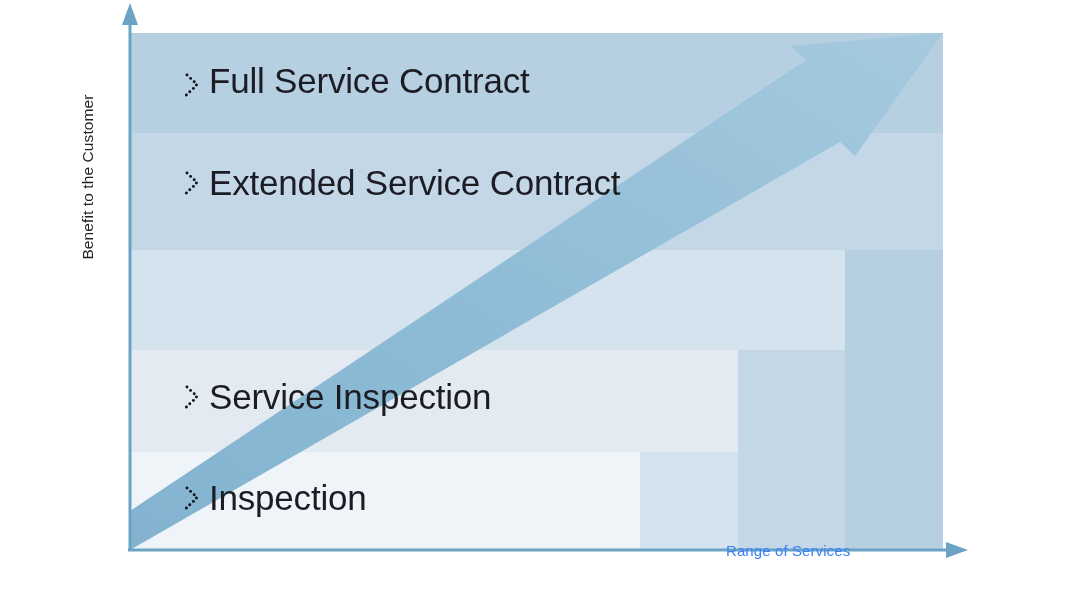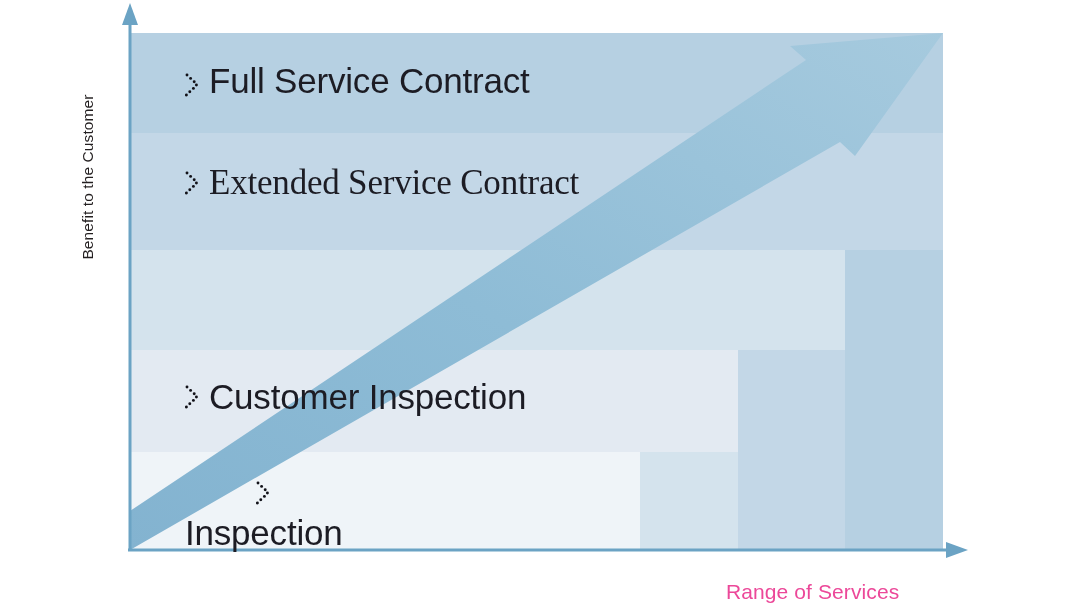--- a/index.html
+++ b/index.html
@@ -42,23 +42,23 @@
     transform: rotate(-90deg);
     transform-origin: center center;
     font-size: 15.5px;
     color: #231f20;
     letter-spacing: 0.1px;
     white-space: nowrap;
   }
   .x-axis-title {
     position: absolute;
     left: 726px;
-    top: 580px;
-    font-size: 21px;
-    color: #ec4899;
+    top: 542px;
+    font-size: 15px;
+    color: #3b82f6;
     letter-spacing: 0.1px;
     white-space: nowrap;
   }
 
   
   .plot {
     position: absolute;
     left: 130px;
     top: 33px;
     width: 813px;
@@ -148,21 +148,21 @@
       <circle cx="5.6" cy="6.4" r="1.45" fill="#111118"></circle>
       <circle cx="9.2" cy="9.8" r="1.45" fill="#111118"></circle>
       <circle cx="11.4" cy="13.0" r="1.45" fill="#111118"></circle>
       <circle cx="8.4" cy="16.4" r="1.45" fill="#111118"></circle>
       <circle cx="4.8" cy="19.8" r="1.45" fill="#111118"></circle>
       <circle cx="1.4" cy="23.0" r="1.45" fill="#111118"></circle>
     </svg>
     <span class="tier-text">Full Service Contract</span>
   </div>
 
-  <div class="tier-label" style="left:185px; top:165px;font-family:Liberation Serif, serif;">
+  <div class="tier-label" style="left:185px; top:165px;">
     <svg class="chevron-dots" viewBox="0 0 15 26">
       <circle cx="2.0" cy="3.0" r="1.45" fill="#111118"></circle>
       <circle cx="5.6" cy="6.4" r="1.45" fill="#111118"></circle>
       <circle cx="9.2" cy="9.8" r="1.45" fill="#111118"></circle>
       <circle cx="11.4" cy="13.0" r="1.45" fill="#111118"></circle>
       <circle cx="8.4" cy="16.4" r="1.45" fill="#111118"></circle>
       <circle cx="4.8" cy="19.8" r="1.45" fill="#111118"></circle>
       <circle cx="1.4" cy="23.0" r="1.45" fill="#111118"></circle>
     </svg>
     <span class="tier-text">Extended Service Contract</span>
@@ -172,24 +172,24 @@
   <div class="tier-label" style="left:185px; top:379px;">
     <svg class="chevron-dots" viewBox="0 0 15 26">
       <circle cx="2.0" cy="3.0" r="1.45" fill="#111118"></circle>
       <circle cx="5.6" cy="6.4" r="1.45" fill="#111118"></circle>
       <circle cx="9.2" cy="9.8" r="1.45" fill="#111118"></circle>
       <circle cx="11.4" cy="13.0" r="1.45" fill="#111118"></circle>
       <circle cx="8.4" cy="16.4" r="1.45" fill="#111118"></circle>
       <circle cx="4.8" cy="19.8" r="1.45" fill="#111118"></circle>
       <circle cx="1.4" cy="23.0" r="1.45" fill="#111118"></circle>
     </svg>
-    <span class="tier-text">Customer Inspection</span>
-  </div>
-
-  <div class="tier-label" style="left:185px; top:480px;flex-direction:column;">
+    <span class="tier-text">Service Inspection</span>
+  </div>
+
+  <div class="tier-label" style="left:185px; top:480px;">
     <svg class="chevron-dots" viewBox="0 0 15 26">
       <circle cx="2.0" cy="3.0" r="1.45" fill="#111118"></circle>
       <circle cx="5.6" cy="6.4" r="1.45" fill="#111118"></circle>
       <circle cx="9.2" cy="9.8" r="1.45" fill="#111118"></circle>
       <circle cx="11.4" cy="13.0" r="1.45" fill="#111118"></circle>
       <circle cx="8.4" cy="16.4" r="1.45" fill="#111118"></circle>
       <circle cx="4.8" cy="19.8" r="1.45" fill="#111118"></circle>
       <circle cx="1.4" cy="23.0" r="1.45" fill="#111118"></circle>
     </svg>
     <span class="tier-text">Inspection</span>

